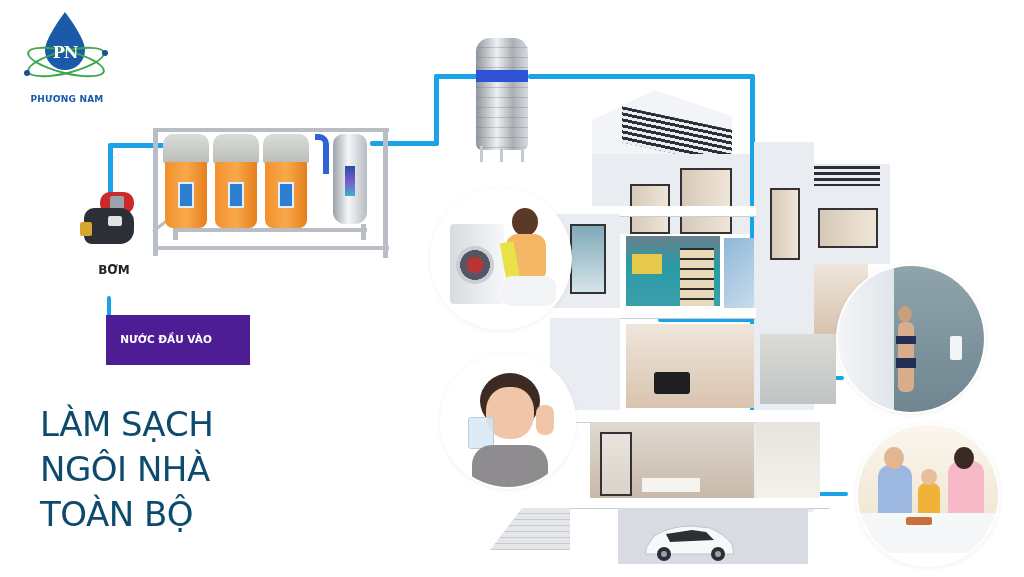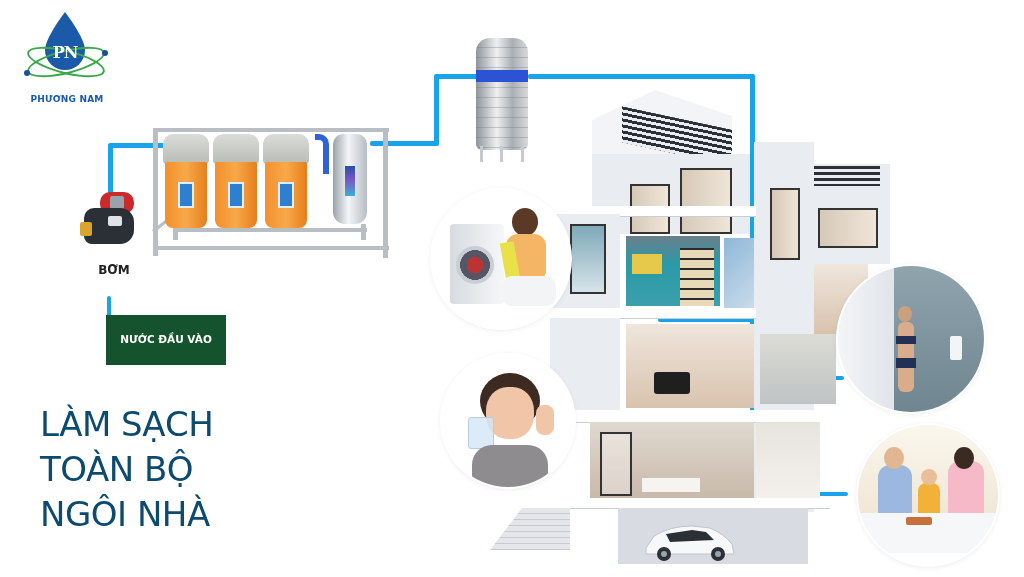--- a/index.html
+++ b/index.html
@@ -34,21 +34,21 @@
   
   .pump { left: 78px; top: 190px; width: 60px; height: 60px; }
   .pump .tank { position: absolute; left: 22px; top: 2px; width: 34px; height: 22px; background: #cc2a2a; border-radius: 10px; }
   .pump .tank::after { content: ""; position: absolute; left: 10px; top: 4px; width: 14px; height: 13px; background: #9aa3ad; border-radius: 2px; }
   .pump .motor { position: absolute; left: 6px; top: 18px; width: 50px; height: 36px; background: #2b2f36; border-radius: 10px 14px 14px 8px; }
   .pump .motor::before { content: ""; position: absolute; left: -4px; top: 14px; width: 12px; height: 14px; background: #d9a531; border-radius: 2px; }
   .pump .motor::after { content: ""; position: absolute; left: 24px; top: 8px; width: 14px; height: 10px; background: #dfe3e8; border-radius: 2px; }
   .pump-label { left: 86px; top: 263px; width: 56px; text-align: center; font-weight: bold; font-size: 12px; color: #222; }
 
   
-  .inlet { left: 106px; top: 315px; width: 120px; height: 50px; background: #14532d; }
+  .inlet { left: 106px; top: 315px; width: 144px; height: 50px; background: #4c1d95; }
   .inlet-label { position: absolute; left: 0; top: 18px; width: 120px; text-align: center; color: #ffffff; font-weight: bold; font-size: 10.5px; }
 
   
   .rack { left: 153px; top: 128px; width: 236px; height: 130px; }
   .rack .bar { position: absolute; background: #b9bec4; }
   .cart { position: absolute; width: 46px; top: 6px; height: 96px; }
   .cart .cap { position: absolute; left: 0; top: 0; width: 46px; height: 30px; background: linear-gradient(#d9dcd8, #b9bcb6); border-radius: 10px 10px 4px 4px; }
   .cart .body { position: absolute; left: 2px; top: 28px; width: 42px; height: 66px; background: linear-gradient(90deg, #f2902c, #f8a94a 50%, #e67e1c); border-radius: 2px 2px 8px 8px; }
   .cart .tag { position: absolute; left: 15px; top: 48px; width: 16px; height: 26px; background: #2f7fd0; border: 2px solid #dfefff; }
   .uv { position: absolute; left: 180px; top: 6px; width: 34px; height: 90px; background: linear-gradient(90deg, #9aa2aa, #f4f6f8 45%, #b7bdc4); border-radius: 10px 10px 12px 12px; }
@@ -266,15 +266,15 @@
   <div class="c-part" style="left:60px;top:58px;width:22px;height:32px;background:#f2b23a;border-radius:8px 8px 2px 2px"></div>
   <div class="c-part" style="left:63px;top:44px;width:16px;height:16px;background:#e8bf9a;border-radius:50%"></div>
   <div class="c-part" style="left:90px;top:36px;width:36px;height:56px;background:#f5b9c8;border-radius:12px 12px 4px 4px"></div>
   <div class="c-part" style="left:96px;top:22px;width:20px;height:22px;background:#3a2a22;border-radius:50%"></div>
   <div class="c-part" style="left:0;top:88px;width:140px;height:40px;background:#f6f7f9"></div>
   <div class="c-part" style="left:48px;top:92px;width:26px;height:8px;background:#c7703b;border-radius:2px"></div>
 </div>
 
 <div class="abs headline">
   <div>LÀM SẠCH</div>
+  <div>NGÔI NHÀ</div>
   <div>TOÀN BỘ</div>
-  <div>NGÔI NHÀ</div>
 </div>
 
 </body></html>

